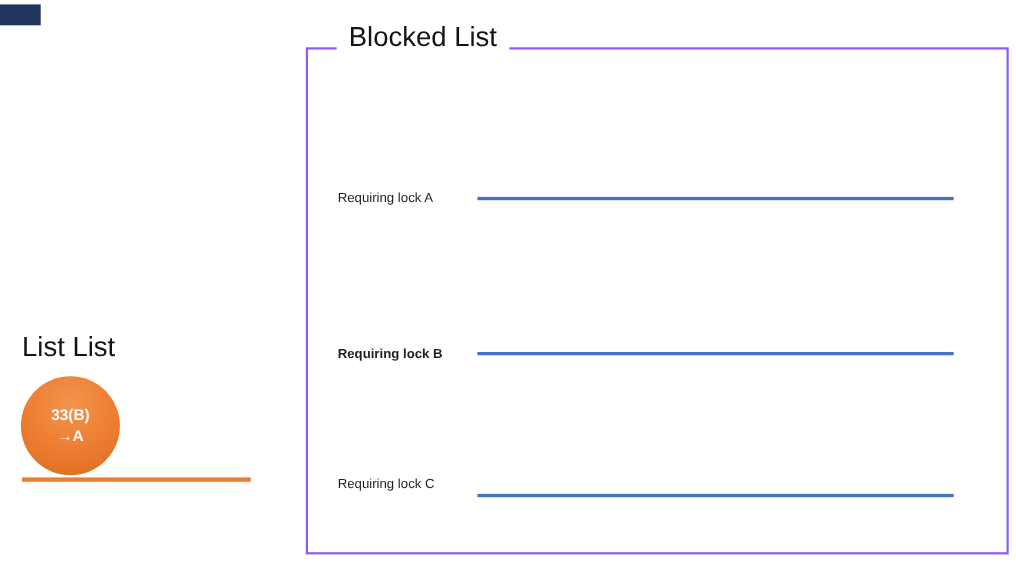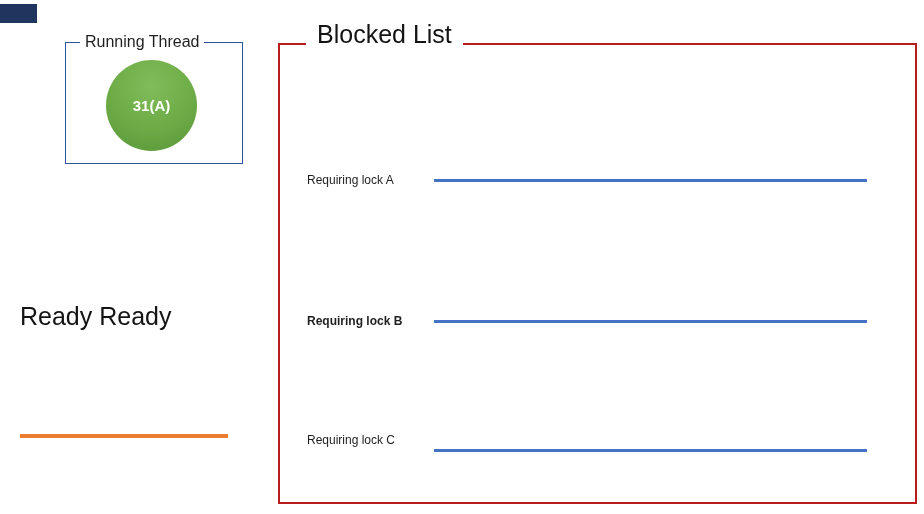--- a/index.html
+++ b/index.html
@@ -84,21 +84,21 @@
     left: 20px; top: 434px;
     width: 208px; height: 4px;
     background: #ed7d31;
   }
 
   
   .bl-box {
     position: absolute;
     left: 278px; top: 43px;
     width: 639px; height: 461px;
-    border: 2px solid #b91c1c;
+    border: 2px solid #8b5cf6;
     box-sizing: border-box;
   }
   .bl-title {
     position: absolute;
     left: 26px; top: -26px;
     background: #ffffff;
     padding: 0 11px;
     font-size: 25px;
     line-height: 31px;
     color: #141414;
@@ -125,29 +125,27 @@
   .row-c .lock-label { top: 384px; }
   .row-c .lock-line  { top: 404px; }
 </style>
 </head>
 <body>
 
 <div class="canvas">
 
   <div class="corner-mark"></div>
 
-  <div class="rt-box">
-    <span class="rt-title">Running Thread</span>
-    <div class="thread-circle green">
-      <span>31(A)</span>
-    </div>
+
+  <div class="ready-title">List List</div>
+
+  <div class="thread-circle orange">
+    <span>33(B)</span>
+    <span>→A</span>
   </div>
-
-  <div class="ready-title">Ready Ready</div>
-
 
   <div class="ready-underline"></div>
 
   <div class="bl-box">
     <span class="bl-title">Blocked List</span>
 
     <div class="lock-row row-a">
       <span class="lock-label">Requiring lock A</span>
       <div class="lock-line"></div>
     </div>

